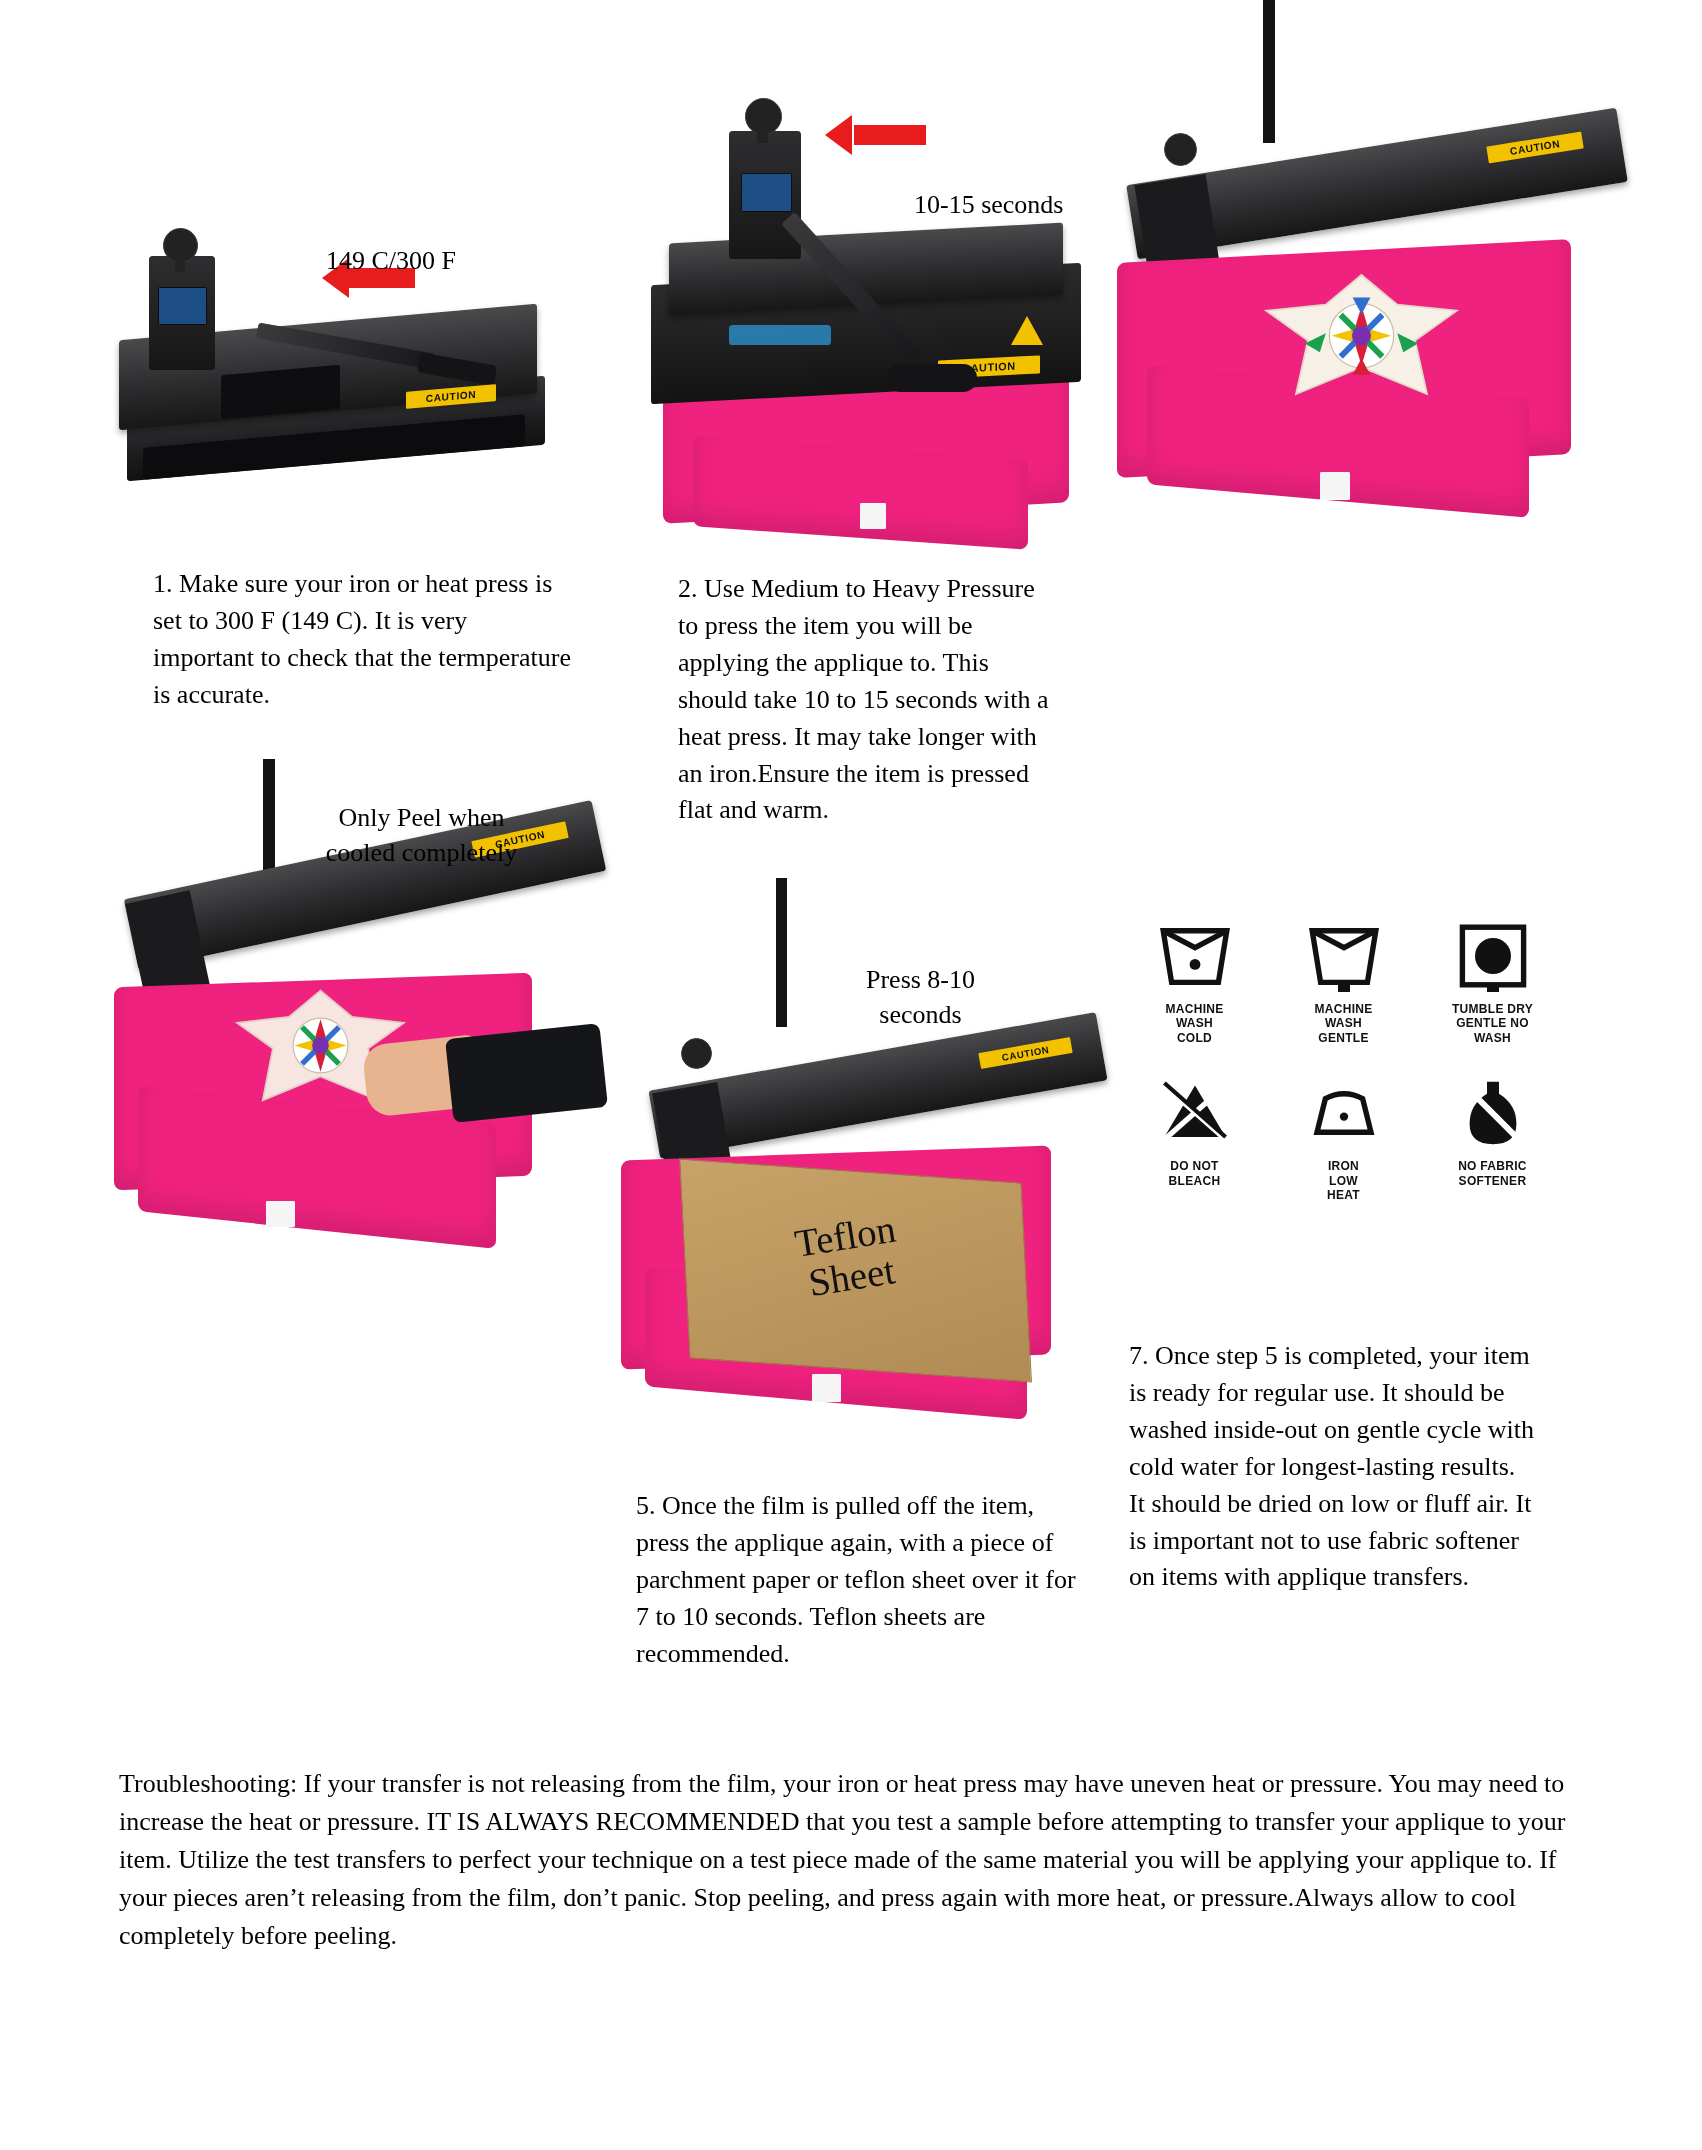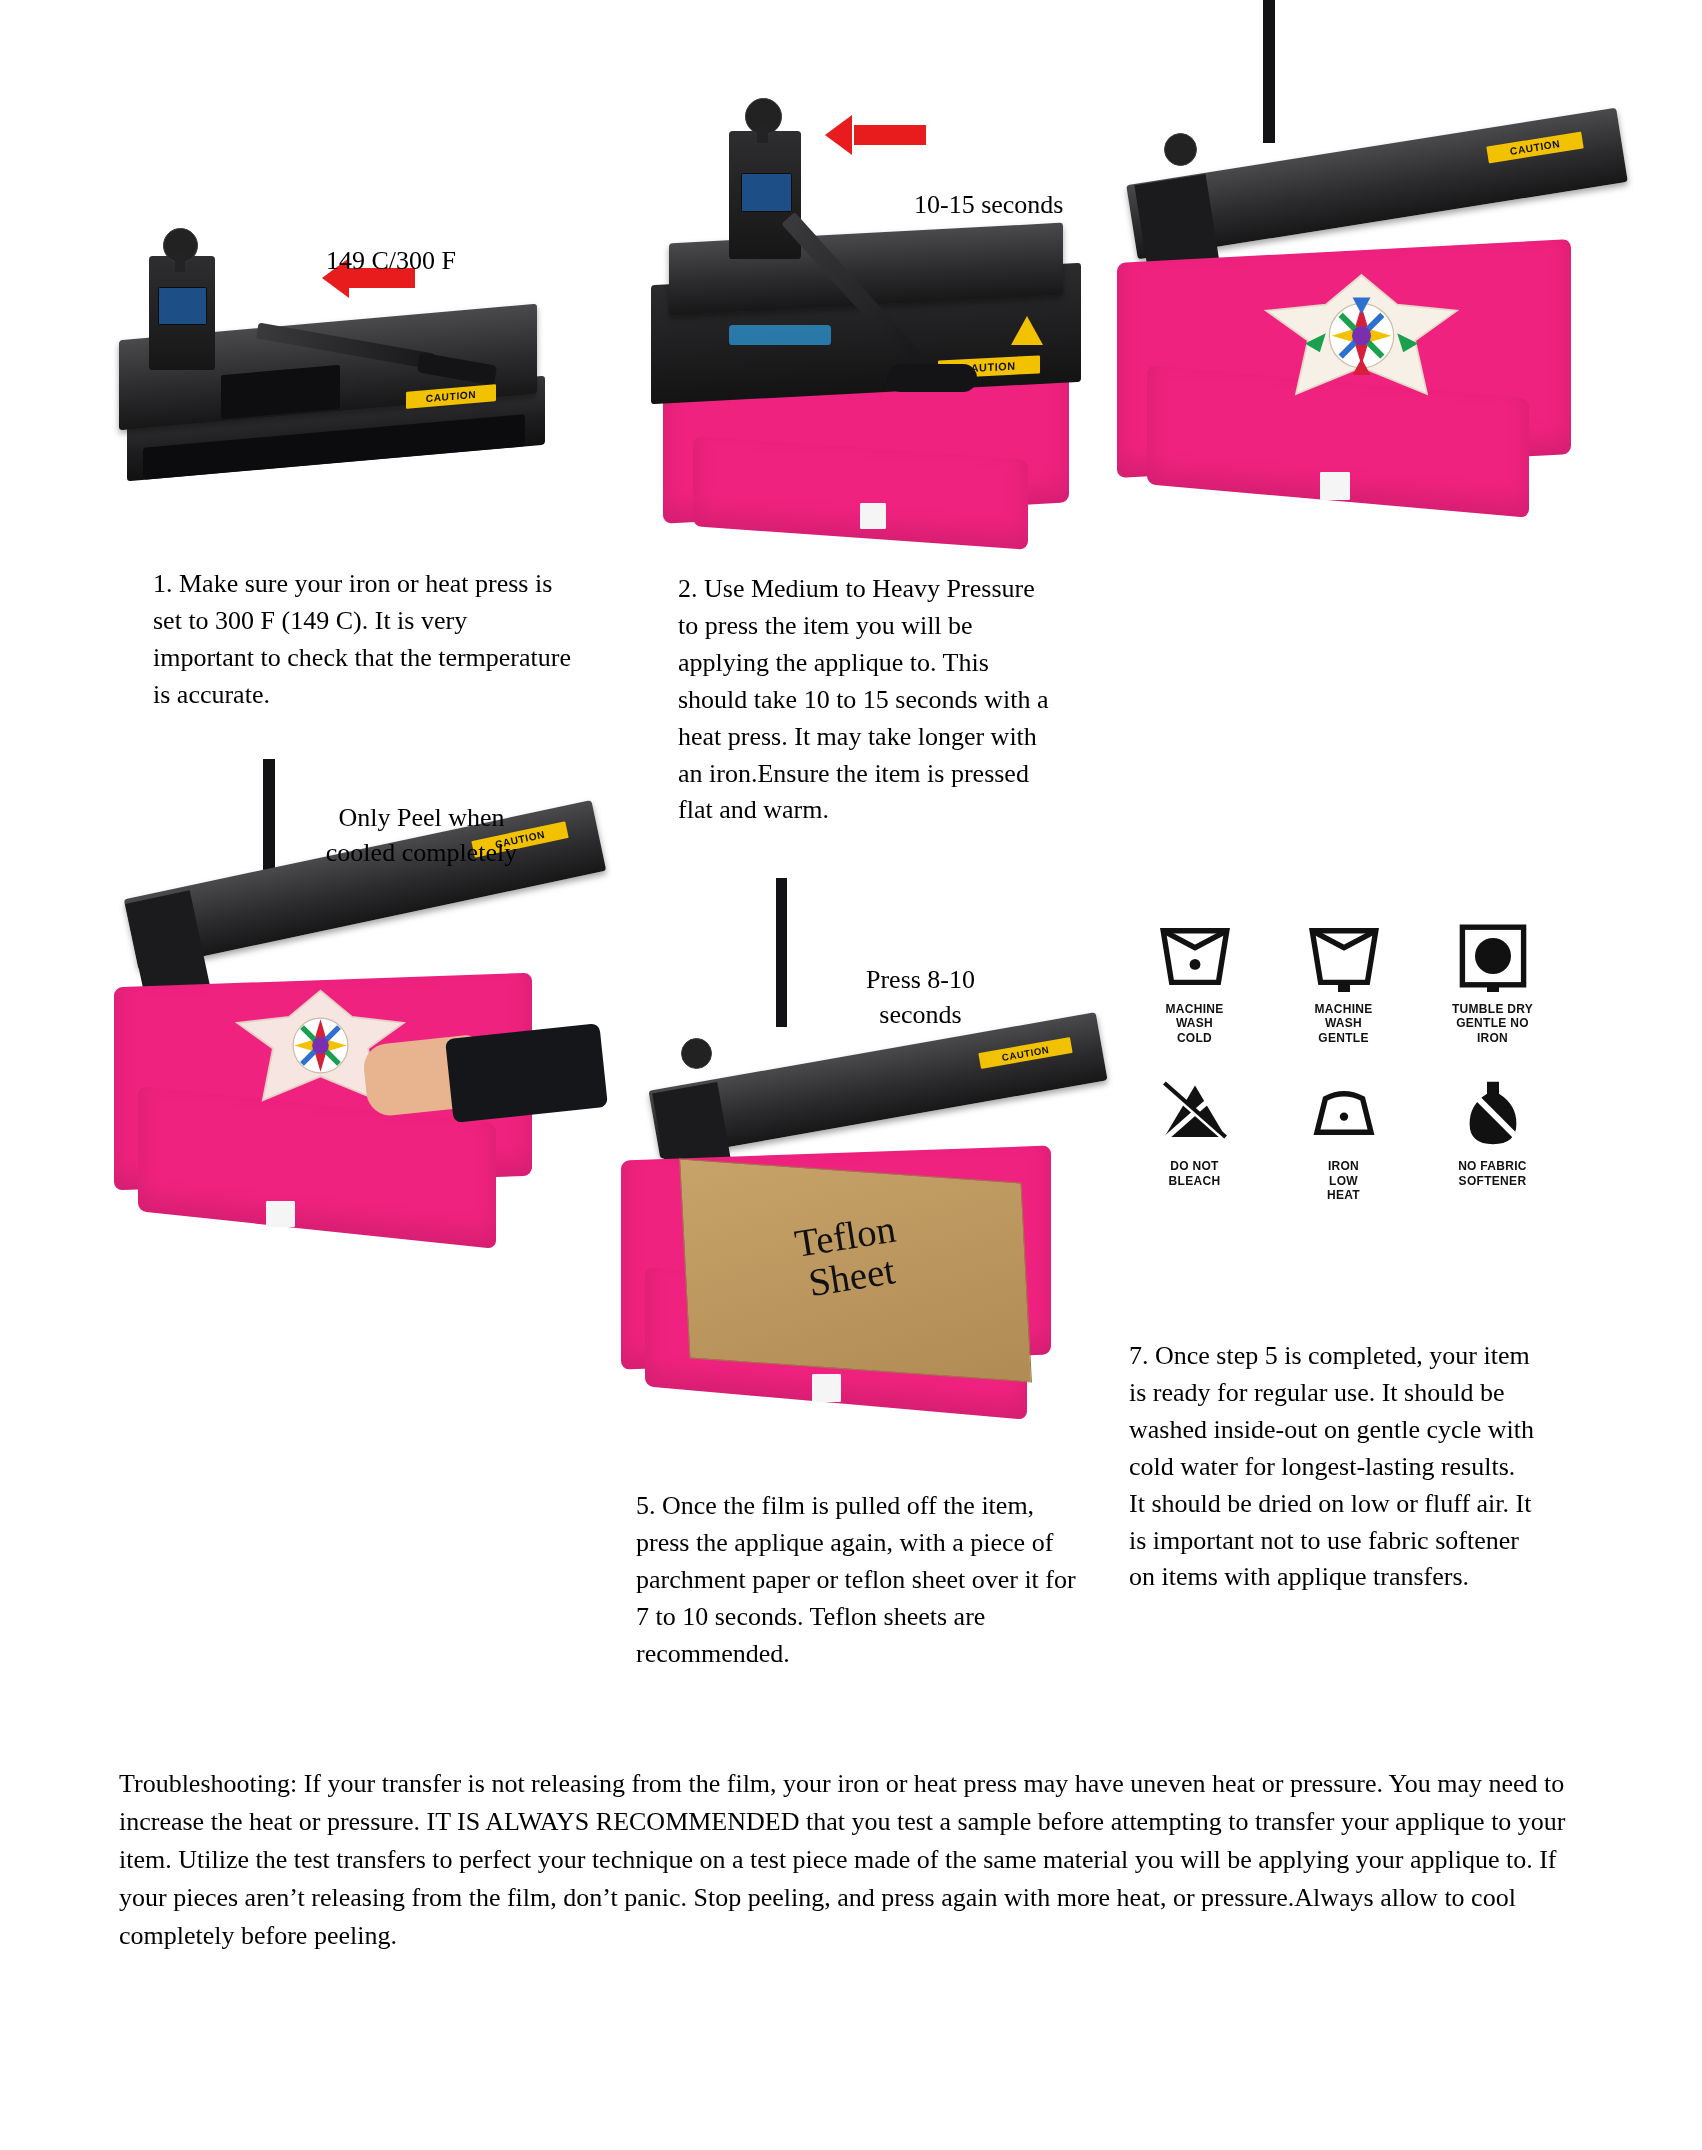--- a/index.html
+++ b/index.html
@@ -346,21 +346,21 @@
     <div class="care-cell">
       <div class="care-sym">
         <svg width="78" height="72" viewBox="0 0 130 120">
           <rect x="14" y="12" width="102" height="96" fill="none" stroke="#111" stroke-width="9"></rect>
           <circle cx="65" cy="60" r="30" fill="#111"></circle>
           <rect x="55" y="108" width="20" height="14" fill="#111"></rect>
         </svg>
       </div>
       <div class="care-label">TUMBLE DRY
 GENTLE NO
-IRON</div>
+WASH</div>
     </div>
 
     <div class="care-cell">
       <div class="care-sym">
         <svg width="78" height="72" viewBox="0 0 130 120">
           <path d="M65 14 L116 100 L14 100 Z" fill="#111"></path>
           <line x1="14" y1="14" x2="116" y2="104" stroke="#fff" stroke-width="9"></line>
           <line x1="116" y1="14" x2="14" y2="104" stroke="#fff" stroke-width="9"></line>
           <line x1="14" y1="10" x2="116" y2="100" stroke="#111" stroke-width="7"></line>
         </svg>

